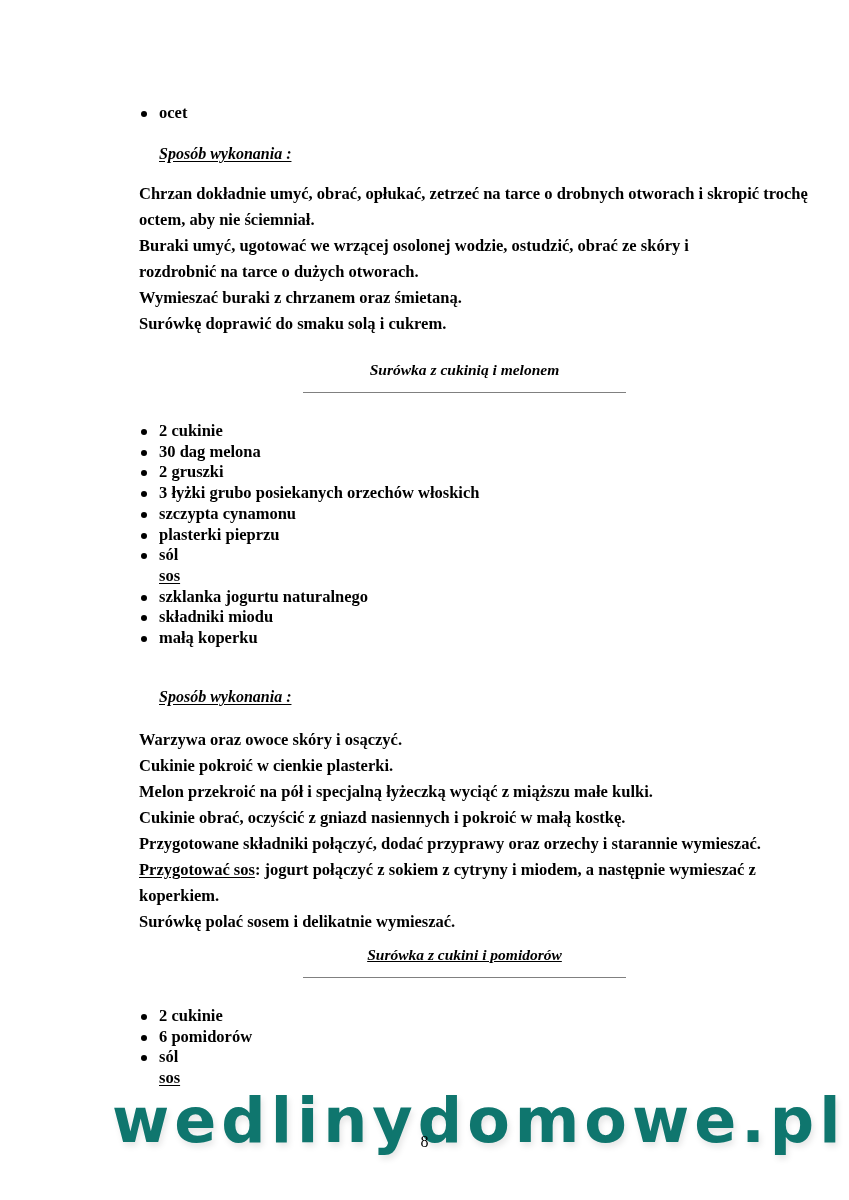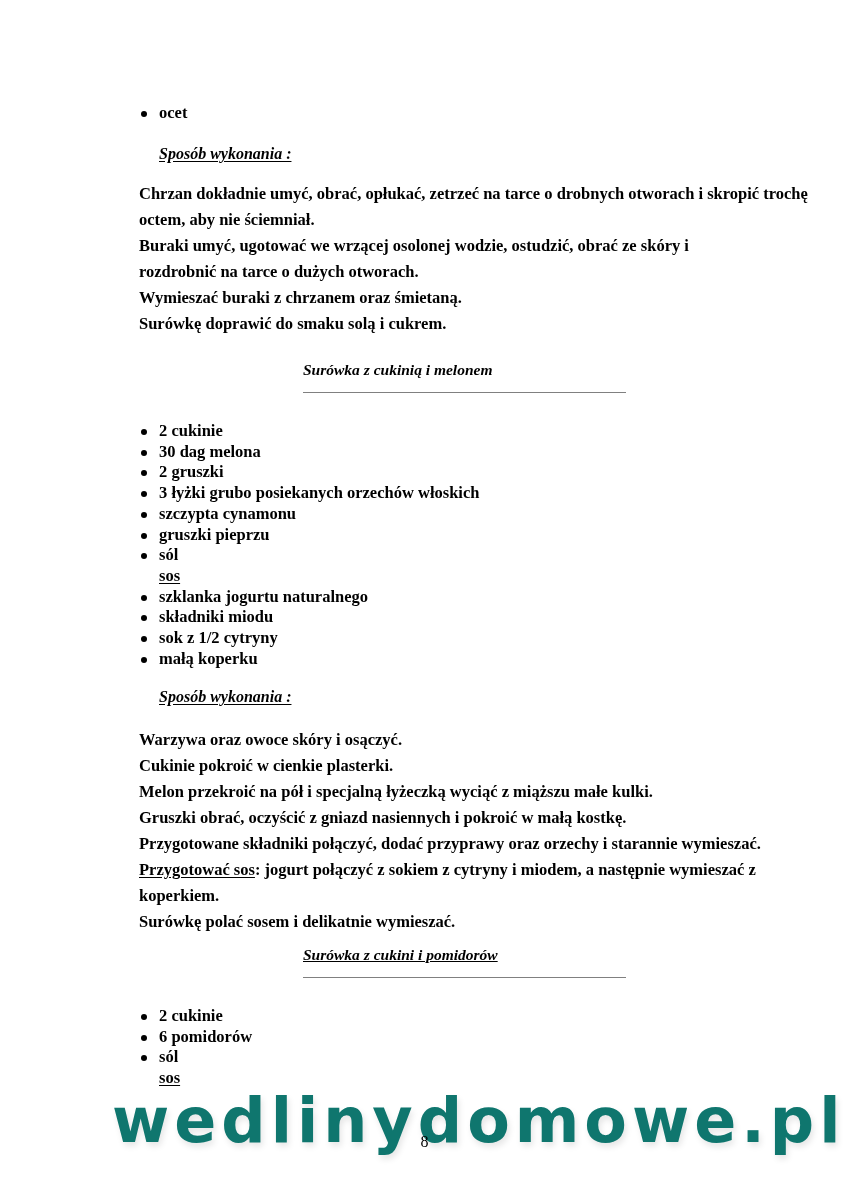--- a/index.html
+++ b/index.html
@@ -14,21 +14,21 @@
     .bullet-list li .dot { position: absolute; left: 2px; top: 8px; width: 6px; height: 6px; border-radius: 50%; background: #000; }
     .bullet-list li.sub { }
     .u { text-decoration: underline; text-underline-offset: 2px; }
     .method-heading {
       position: absolute; left: 159px; font-style: italic; font-weight: bold;
       font-size: 16px; text-decoration: underline; text-underline-offset: 2px;
     }
     .para { position: absolute; left: 139px; width: 690px; font-weight: bold; font-size: 16.5px; line-height: 26px; }
     .para p { margin: 0; }
     .recipe-title {
-      position: absolute; left: 303px; width: 323px; text-align: left;
+      position: absolute; left: 303px; width: 323px; text-align: center;
       font-style: italic; font-weight: bold; font-size: 15.5px;
     }
     .rule { position: absolute; left: 303px; width: 323px; height: 0; border-top: 1.5px solid #808080; }
     .page-number { position: absolute; left: 0; width: 849px; top: 1133px; text-align: center; font-size: 16px; }
     .watermark {
       position: absolute; left: 112px; top: 1084px;
       font-family: "DejaVu Sans", sans-serif; font-weight: bold; font-size: 62px;
       letter-spacing: 5px; color: #0f766e;
       text-shadow: 2px 4px 6px rgba(0,0,0,0.10);
       pointer-events: none; white-space: nowrap;
@@ -54,36 +54,35 @@
 
   <div class="recipe-title" style="top:361px;">Surówka z cukinią i melonem</div>
   <div class="rule" style="top:392px;"></div>
 
   <ul class="bullet-list" style="top:421px;">
     <li><span class="dot"></span><span>2 cukinie</span></li>
     <li><span class="dot"></span><span>30 dag melona</span></li>
     <li><span class="dot"></span><span>2 gruszki</span></li>
     <li><span class="dot"></span><span>3 łyżki grubo posiekanych orzechów włoskich</span></li>
     <li><span class="dot"></span><span>szczypta cynamonu</span></li>
-    <li><span class="dot"></span><span>gruszki pieprzu</span></li>
+    <li><span class="dot"></span><span>plasterki pieprzu</span></li>
     <li><span class="dot"></span><span>sól</span></li>
     <li class="sub"><span class="u">sos</span></li>
     <li><span class="dot"></span><span>szklanka jogurtu naturalnego</span></li>
     <li><span class="dot"></span><span>składniki miodu</span></li>
-    <li><span class="dot"></span><span>sok z 1/2 cytryny</span></li>
     <li><span class="dot"></span><span>małą koperku</span></li>
   </ul>
 
   <div class="method-heading" style="top:688px;">Sposób wykonania :</div>
 
   <div class="para" style="top:727px;">
     <p>Warzywa oraz owoce skóry i osączyć.</p>
     <p>Cukinie pokroić w cienkie plasterki.</p>
     <p>Melon przekroić na pół i specjalną łyżeczką wyciąć z miąższu małe kulki.</p>
-    <p>Gruszki obrać, oczyścić z gniazd nasiennych i pokroić w małą kostkę.</p>
+    <p>Cukinie obrać, oczyścić z gniazd nasiennych i pokroić w małą kostkę.</p>
     <p style="white-space:nowrap;">Przygotowane składniki połączyć, dodać przyprawy oraz orzechy i starannie wymieszać.</p>
     <p><span class="u">Przygotować sos</span><span>: jogurt połączyć z sokiem z cytryny i miodem, a następnie wymieszać z koperkiem.</span></p>
     <p>Surówkę polać sosem i delikatnie wymieszać.</p>
   </div>
 
   <div class="recipe-title" style="top:946px;text-decoration:underline;">Surówka z cukini i pomidorów</div>
   <div class="rule" style="top:977px;"></div>
 
   <ul class="bullet-list" style="top:1006px;">
     <li><span class="dot"></span><span>2 cukinie</span></li>

